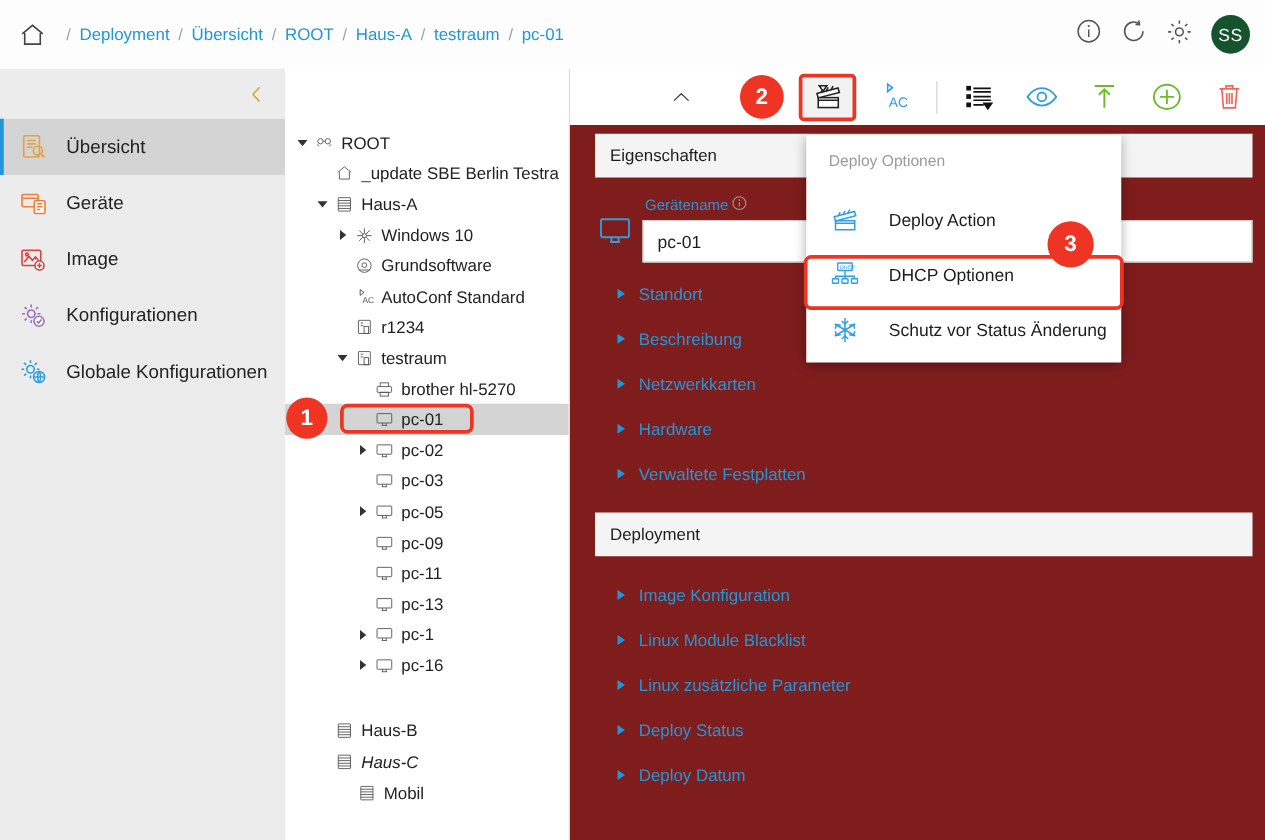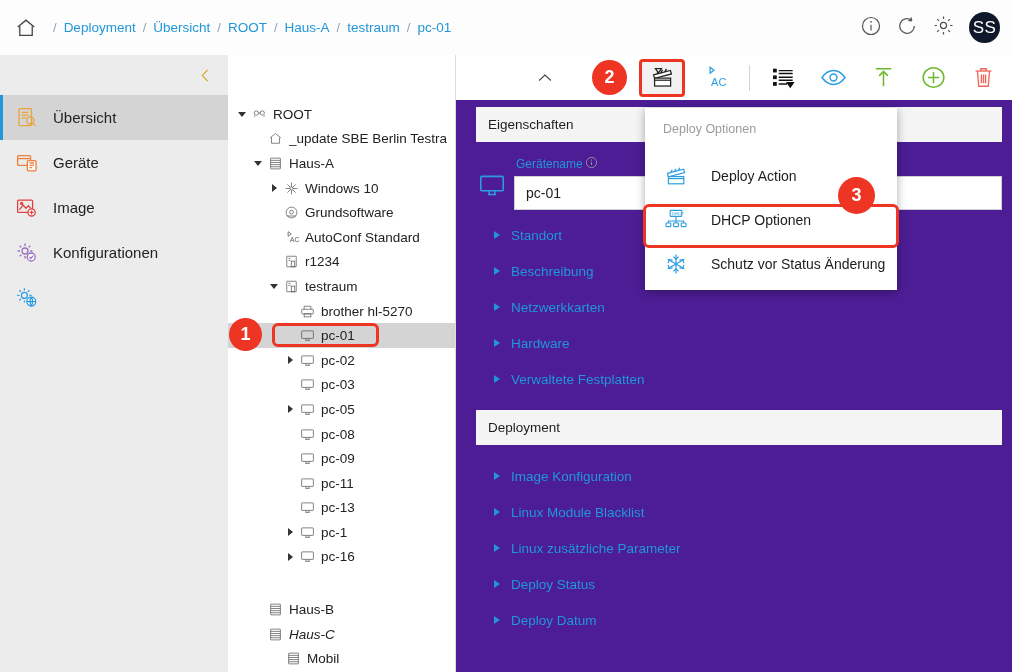--- a/index.html
+++ b/index.html
@@ -20,21 +20,21 @@
   .home-btn { margin-left: 10px; width: 32px; height: 32px; display:flex; align-items:center; justify-content:center; }
   .crumbs { display: flex; align-items: center; font-size: 13.5px; margin-left: 4px; }
   .crumb-sep { color: #8fa4b5; margin: 0 7px; font-size: 13px; }
   .crumb-link { color: #2196d8; text-decoration: none; white-space: nowrap; }
   .topbar-right {
     position: absolute; right: 12px; top: 0; height: 55px;
     display: flex; align-items: center; gap: 14px;
   }
   .avatar {
     width: 31px; height: 31px; border-radius: 50%;
-    background: #0f172a; color: #fff; font-size: 17px;
+    background: #14532d; color: #fff; font-size: 14px;
     display: flex; align-items: center; justify-content: center;
     letter-spacing: .5px;
   }
 
   
   .leftnav {
     position: absolute; left: 0; top: 55px; width: 228px; height: 617px;
     background: #ececec;
   }
   .leftnav-head {
@@ -83,21 +83,21 @@
   .tbbtn { width: 38px; height: 34px; display:flex; align-items:center; justify-content:center; }
   .tbbtn.boxed {
     background: #f2f2f2; border: 3px solid #ee3524; border-radius: 4px;
     width: 46px; height: 38px;
   }
   .tb-div { width:1px; height: 26px; background:#d4d4d4; margin: 0 2px; }
 
   
   .main {
     position: absolute; left: 456px; top: 100px; width: 556px; height: 572px;
-    background: #4c1d95; overflow: hidden;
+    background: #7f1d1d; overflow: hidden;
   }
   .sec-head {
     margin: 7px 10px 0 20px; height: 35px; background: #f4f4f4;
     display:flex; align-items:center; padding-left: 12px;
     font-size: 13.5px; color: #1d1d1d;
   }
   .field-row { display:flex; align-items:flex-end; padding: 14px 10px 0 22px; }
   .field-ico { width: 36px; flex: 0 0 36px; padding-bottom: 7px; }
   .field-col { flex: 1; }
   .field-lbl {
@@ -253,20 +253,21 @@
 
     <div class="nav-item">
       <span class="nav-ico">
         <svg width="24" height="24" viewBox="0 0 24 24" fill="none" stroke="#2e9ee0" stroke-width="1.3">
           <circle cx="9.4" cy="9.4" r="3"></circle>
           <path d="M9.4 2.2v2.2M9.4 14.4v2.2M16.6 9.4h-2.2M4.4 9.4H2.2M14.5 4.3l-1.6 1.6M5.9 12.9l-1.6 1.6M14.5 14.5l-1.6-1.6M5.9 5.9 4.3 4.3"></path>
           <circle cx="16.3" cy="15.6" r="4.4" fill="#fff"></circle>
           <path d="M11.9 15.6h8.8M16.3 11.2c1.6 2 1.6 6.8 0 8.8M16.3 11.2c-1.6 2-1.6 6.8 0 8.8"></path>
         </svg>
       </span>
+      <span>Globale Konfigurationen</span>
     </div>
   </div>
 
   <div class="treepane">
     <div class="treepane-head"></div>
     <div class="tree" id="tree-root">
         <div class="tnode" style="padding-left: 6px;">
           <span class="tw">
             <span class="caret open"></span>
           </span>
@@ -406,30 +407,20 @@
           <span class="tw">
             <span class="caret closed"></span>
           </span>
           <span class="tico">
             <svg width="15" height="15" viewBox="0 0 24 24" fill="none" stroke="#555" stroke-width="1.15">
         <rect x="2.6" y="4.6" width="18.8" height="12" rx="0.8"></rect>
         <path d="M8.6 19.8 h6.8M9.6 16.6 v3.2M14.4 16.6 v3.2"></path>
             </svg>
           </span>
           <span class="tlabel">pc-05</span>
-        </div>
-        <div class="tnode" style="padding-left: 54px;">
-          <span class="tw"></span>
-          <span class="tico">
-            <svg width="15" height="15" viewBox="0 0 24 24" fill="none" stroke="#555" stroke-width="1.15">
-        <rect x="2.6" y="4.6" width="18.8" height="12" rx="0.8"></rect>
-        <path d="M8.6 19.8 h6.8M9.6 16.6 v3.2M14.4 16.6 v3.2"></path>
-            </svg>
-          </span>
-          <span class="tlabel">pc-08</span>
         </div>
         <div class="tnode" style="padding-left: 54px;">
           <span class="tw"></span>
           <span class="tico">
             <svg width="15" height="15" viewBox="0 0 24 24" fill="none" stroke="#555" stroke-width="1.15">
         <rect x="2.6" y="4.6" width="18.8" height="12" rx="0.8"></rect>
         <path d="M8.6 19.8 h6.8M9.6 16.6 v3.2M14.4 16.6 v3.2"></path>
             </svg>
           </span>
           <span class="tlabel">pc-09</span>

